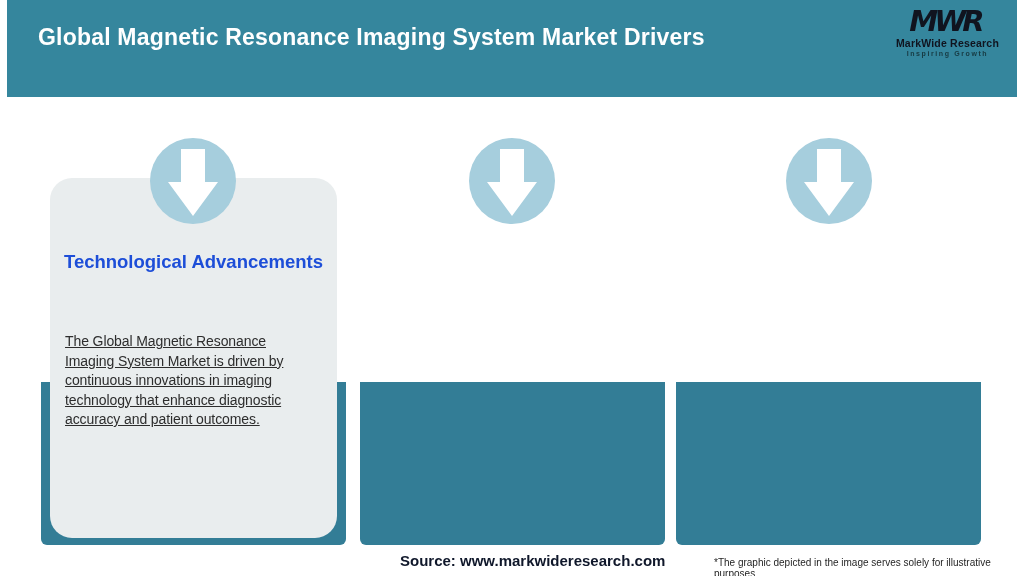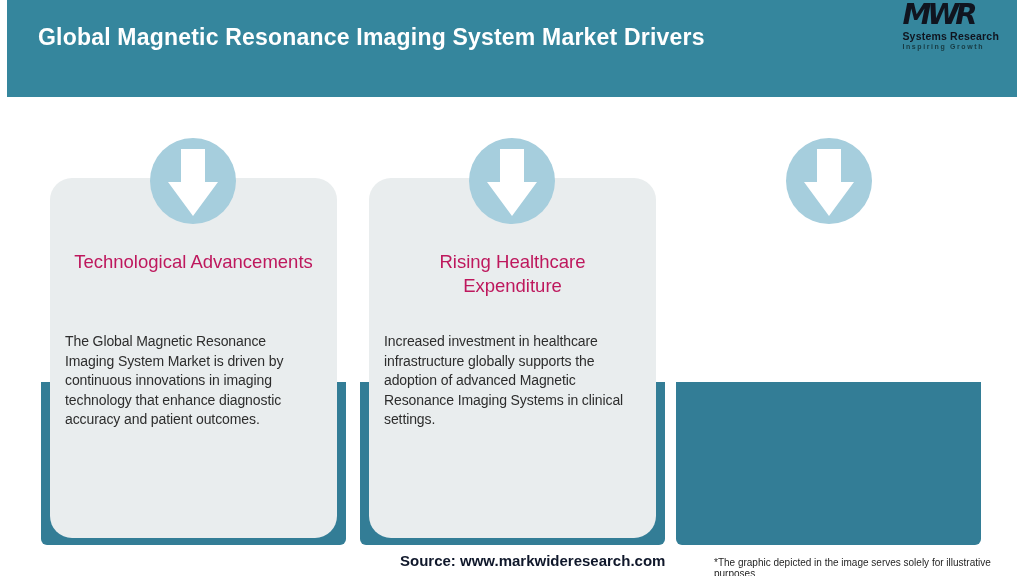--- a/index.html
+++ b/index.html
@@ -12,21 +12,21 @@
 
   
   .header {
     position:absolute; left:7px; top:0; width:1010px; height:97px;
     background:#35869D;
   }
   .title {
     position:absolute; left:31px; top:24px; margin:0;
     font-size:23px; font-weight:700; color:#ffffff; letter-spacing:0.2px;
   }
-  .logo { position:absolute; right:18px; top:0; color:#10141F; }
+  .logo { position:absolute; right:18px; top:7px; text-align:center; color:#10141F; }
   .logo-monogram {
     font-family:"DejaVu Sans", sans-serif;
     font-size:29px; font-weight:700; font-style:italic;
     letter-spacing:-4px; line-height:1.0; padding-right:5px;
   }
   .logo-name { font-size:10.5px; font-weight:700; margin-top:1px; letter-spacing:0.2px; }
   .logo-tagline { font-size:7px; font-weight:700; letter-spacing:1.6px; margin-top:1px; color:#173A42; }
 
   
   .backdrop {
@@ -41,27 +41,27 @@
     position:absolute; top:178px; width:287px; height:360px;
     background:#E9EDEE; border-radius:22px;
     box-sizing:border-box; padding-top:72px;
   }
   .card.c1 { left:50px; }
   .card.c2 { left:369px; }
   .card.c3 { left:685px; }
 
   .card-title {
     margin:0 8px; height:58px;
-    font-size:18.5px; line-height:24px; font-weight:400; color:#be185d;
+    font-size:18.5px; line-height:24px; font-weight:700; color:#1d4ed8;
     text-align:center; white-space:pre;
   }
   .card-body {
     margin:24px 12px 0 15px;
     font-size:14px; line-height:19.5px; color:#2d2d2d;
-    white-space:pre; text-align:left; letter-spacing:-0.1px;
+    white-space:pre; text-align:left; letter-spacing:-0.1px;text-decoration:underline;
   }
 
   .circle {
     position:absolute; top:138px; width:86px; height:86px;
     border-radius:50%; background:#A6CEDD;
   }
   .circle.c1 { left:150px; }
   .circle.c2 { left:469px; }
   .circle.c3 { left:786px; }
   .circle svg { display:block; }
@@ -78,50 +78,41 @@
 </style>
 </head>
 <body>
 
 <div class="page">
 
   <header class="header">
     <h1 class="title">Global Magnetic Resonance Imaging System Market Drivers</h1>
     <div class="logo">
       <div class="logo-monogram">MWR</div>
-      <div class="logo-name">Systems Research</div>
+      <div class="logo-name">MarkWide Research</div>
       <div class="logo-tagline">Inspiring Growth</div>
     </div>
   </header>
 
   <div class="backdrop c1"></div>
   <div class="card c1">
     <h3 class="card-title">Technological Advancements</h3>
     <p class="card-body">The Global Magnetic Resonance
 Imaging System Market is driven by
 continuous innovations in imaging
 technology that enhance diagnostic
 accuracy and patient outcomes.</p>
   </div>
   <div class="circle c1">
     <svg width="86" height="86" viewBox="0 0 86 86">
       <polygon fill="#ffffff" points="31,11 55,11 55,44 68,44 43,78 18,44 31,44"></polygon>
     </svg>
   </div>
 
   <div class="backdrop c2"></div>
-  <div class="card c2">
-    <h3 class="card-title">Rising Healthcare
-Expenditure</h3>
-    <p class="card-body">Increased investment in healthcare
-infrastructure globally supports the
-adoption of advanced Magnetic
-Resonance Imaging Systems in clinical
-settings.</p>
-  </div>
   <div class="circle c2">
     <svg width="86" height="86" viewBox="0 0 86 86">
       <polygon fill="#ffffff" points="31,11 55,11 55,44 68,44 43,78 18,44 31,44"></polygon>
     </svg>
   </div>
 
   <div class="backdrop c3"></div>
   <div class="circle c3">
     <svg width="86" height="86" viewBox="0 0 86 86">
       <polygon fill="#ffffff" points="31,11 55,11 55,44 68,44 43,78 18,44 31,44"></polygon>

